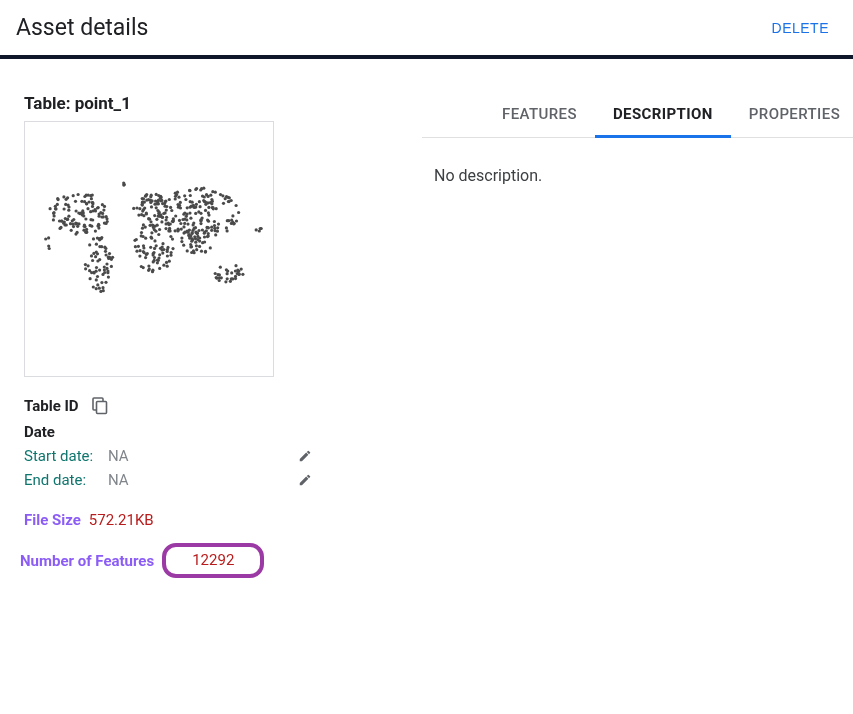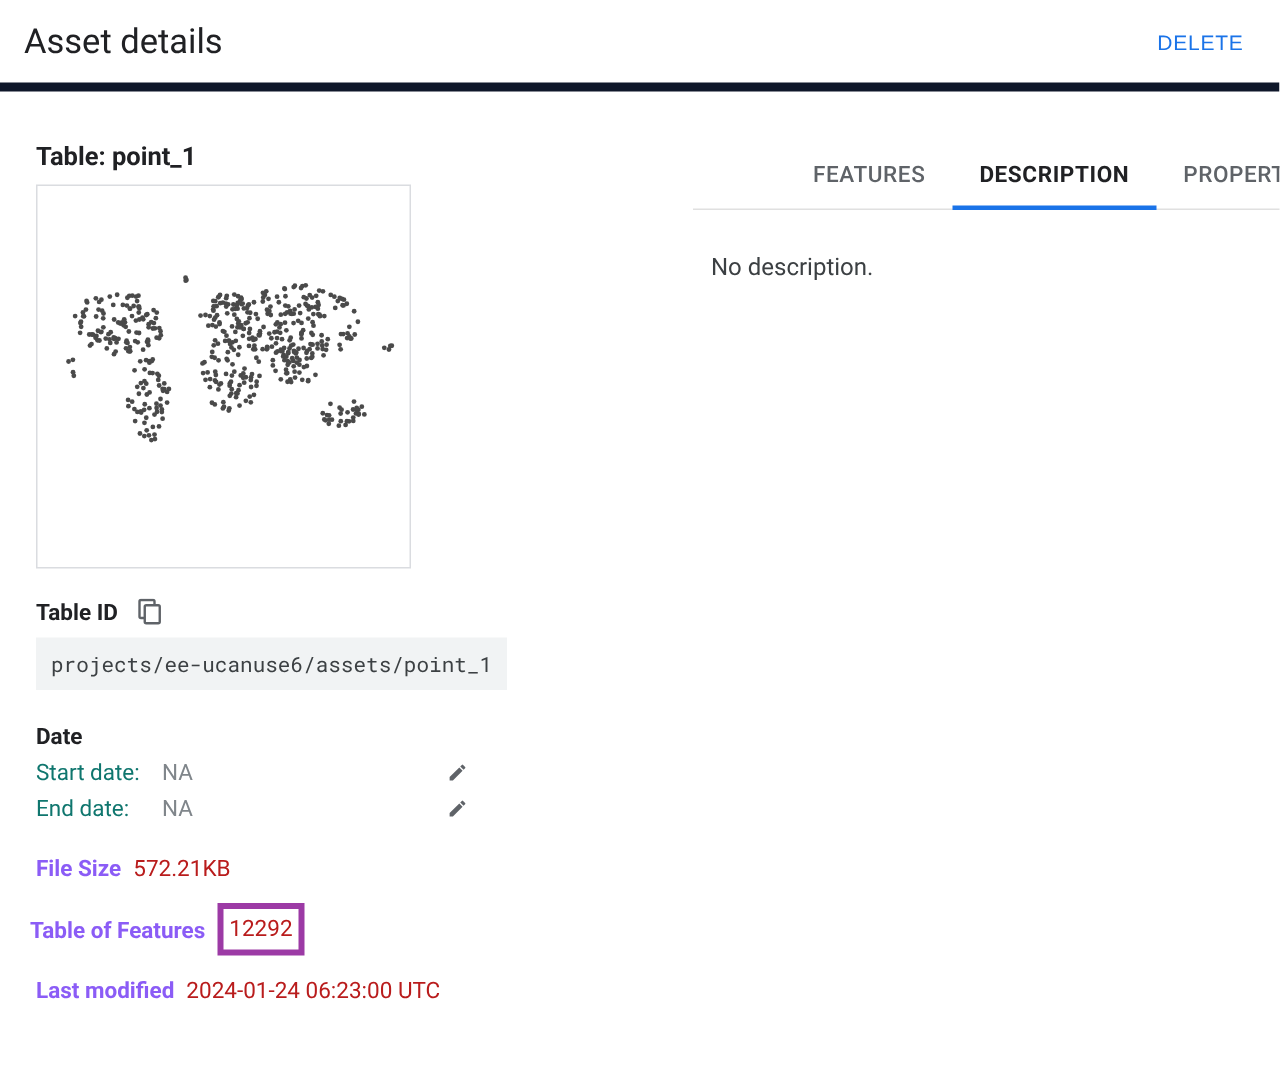--- a/index.html
+++ b/index.html
@@ -8,41 +8,41 @@
       color: #3c4043;
       background: #fff;
       width: 853px;
       height: 714px;
     }
     .header {
       display: flex;
       align-items: center;
       justify-content: space-between;
       padding: 14px 24px 14px 16px;
-      border-bottom: 6px solid #0f172a;
+      border-bottom: 4px solid #0f172a;
     }
     .header-title {
       font-size: 23px;
       font-weight: 400;
       color: #202124;
     }
     .delete-btn {
       color: #1a73e8;
       font-size: 14px;
       font-weight: 500;
       letter-spacing: 0.5px;
       cursor: pointer;
       background: none;
       border: none;
       margin-left: 31px;
     }
     .content {
       display: flex;
       padding: 34px 16px 0 24px;
-      gap: 88px;
+      gap: 48px;
     }
     .left-col {
       flex: 0 0 auto;
       width: 350px;
     }
     .right-col {
       flex: 1;
     }
     .table-title {
       font-size: 17px;
@@ -119,22 +119,22 @@
       margin-bottom: 14px;
       display: flex;
       align-items: center;
       gap: 8px;
       font-size: 15px;
     }
     .kv-label { font-weight: 700; color:#8b5cf6; }
     .kv-val { color:#b91c1c; }
     .highlight-box {
       border: 4px solid #9c3aa5;
-      border-radius: 0;
-      padding: 6px 4px;
+      border-radius: 14px;
+      padding: 6px 26px;
       display: inline-block;
       line-height: 1;
     }
     .tabs {
       display: flex;
       border-bottom: 1px solid #e0e0e0;
       gap: 0;
       margin-bottom: 28px;
       padding-left: 62px;
     }
@@ -737,21 +737,20 @@
 
     <div class="id-row">
       <span class="meta-row-label">Table ID</span>
       <span class="copy-icon-wrap">
         <svg width="16" height="18" viewBox="0 0 16 18">
           <rect x="1" y="1" width="10" height="12" rx="1" fill="none" stroke="#5f6368" stroke-width="1.6"></rect>
           <rect x="4.5" y="4.5" width="10" height="12" rx="1" fill="#fff" stroke="#5f6368" stroke-width="1.6"></rect>
         </svg>
       </span>
     </div>
-    <div class="table-id-value">projects/ee-ucanuse6/assets/point_1</div>
 
     <div class="section-label">Date</div>
     <div class="date-grid">
       <span class="date-label">Start date:</span>
       <span class="date-value">NA</span>
       <span></span>
       <span class="edit-icon">
         <svg width="14" height="14" viewBox="0 0 24 24">
             <path fill="#5f6368" d="M3 17.25V21h3.75L17.81 9.94l-3.75-3.75L3 17.25zM20.71 7.04a1 1 0 0 0 0-1.41l-2.34-2.34a1 1 0 0 0-1.41 0l-1.83 1.83 3.75 3.75 1.83-1.83z"></path>
           </svg>
@@ -766,30 +765,26 @@
           </svg>
       </span>
     </div>
 
     <div class="kv-line">
       <span class="kv-label">File Size</span>
       <span class="kv-val">572.21KB</span>
     </div>
 
     <div class="kv-line" style="margin-left:-4px;">
-      <span class="kv-label">Table of Features</span>
+      <span class="kv-label">Number of Features</span>
       <span class="highlight-box">
         <span class="kv-val">12292</span>
       </span>
     </div>
 
-    <div class="kv-line">
-      <span class="kv-label">Last modified</span>
-      <span class="kv-val">2024-01-24 06:23:00 UTC</span>
-    </div>
 
   </div>
 
   <div class="right-col">
     <div class="tabs">
       <div class="tab">FEATURES</div>
       <div class="tab active">DESCRIPTION</div>
       <div class="tab">PROPERTIES</div>
     </div>
     <div class="desc-body">No description.</div>

